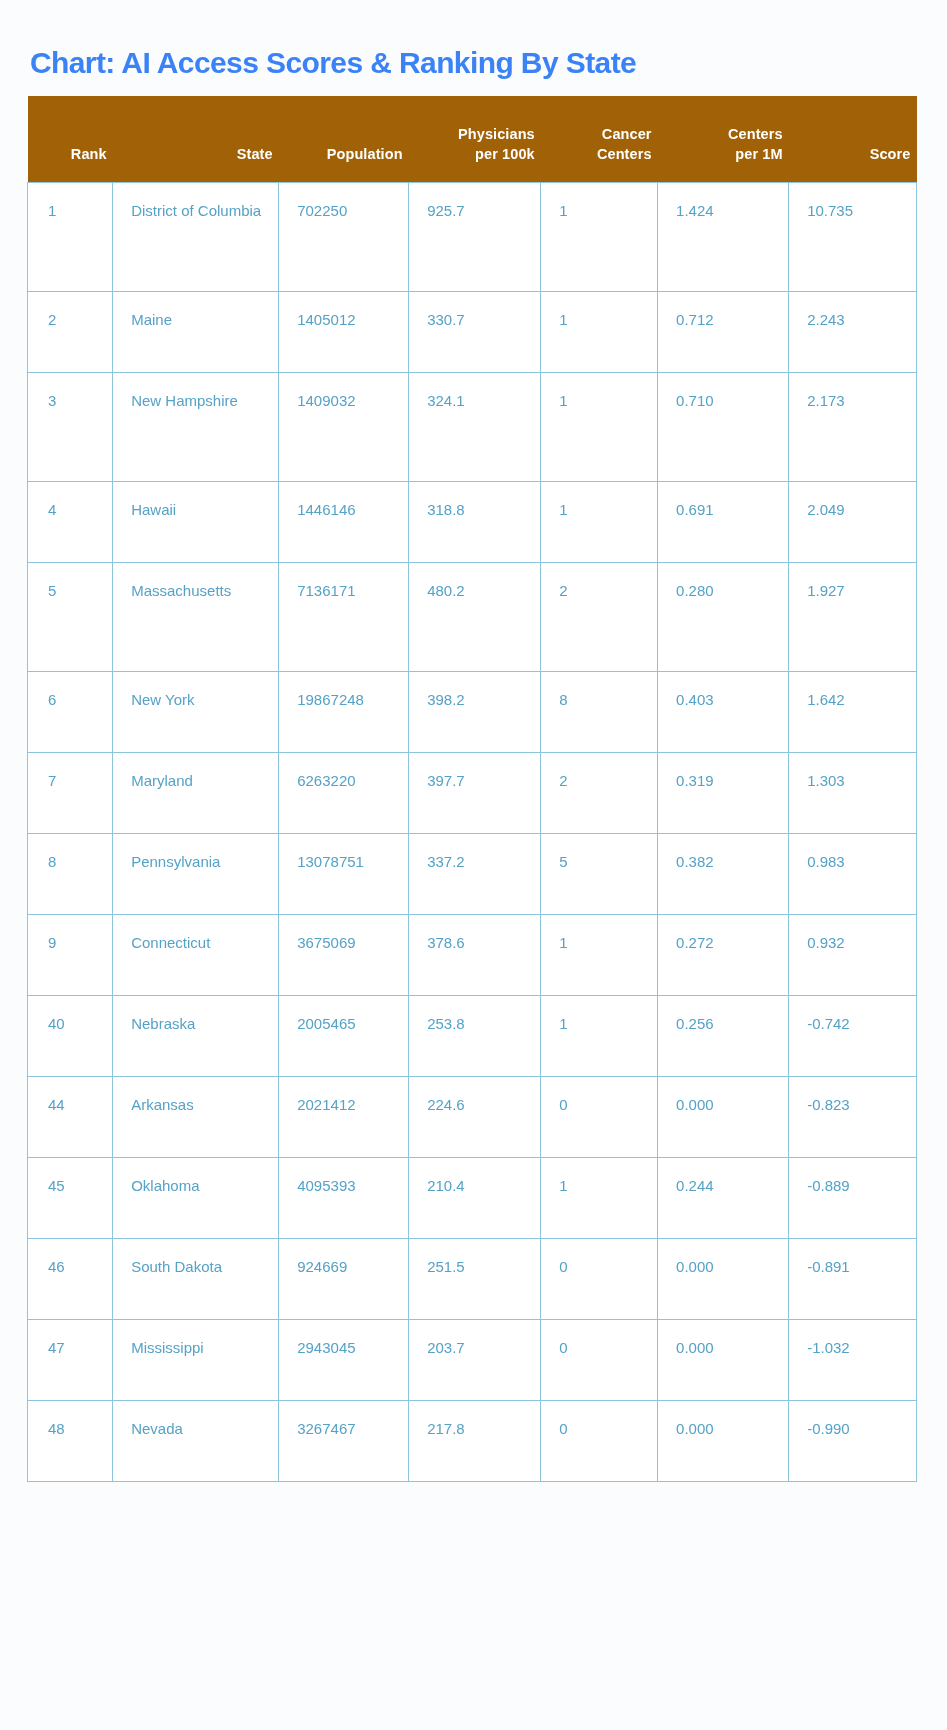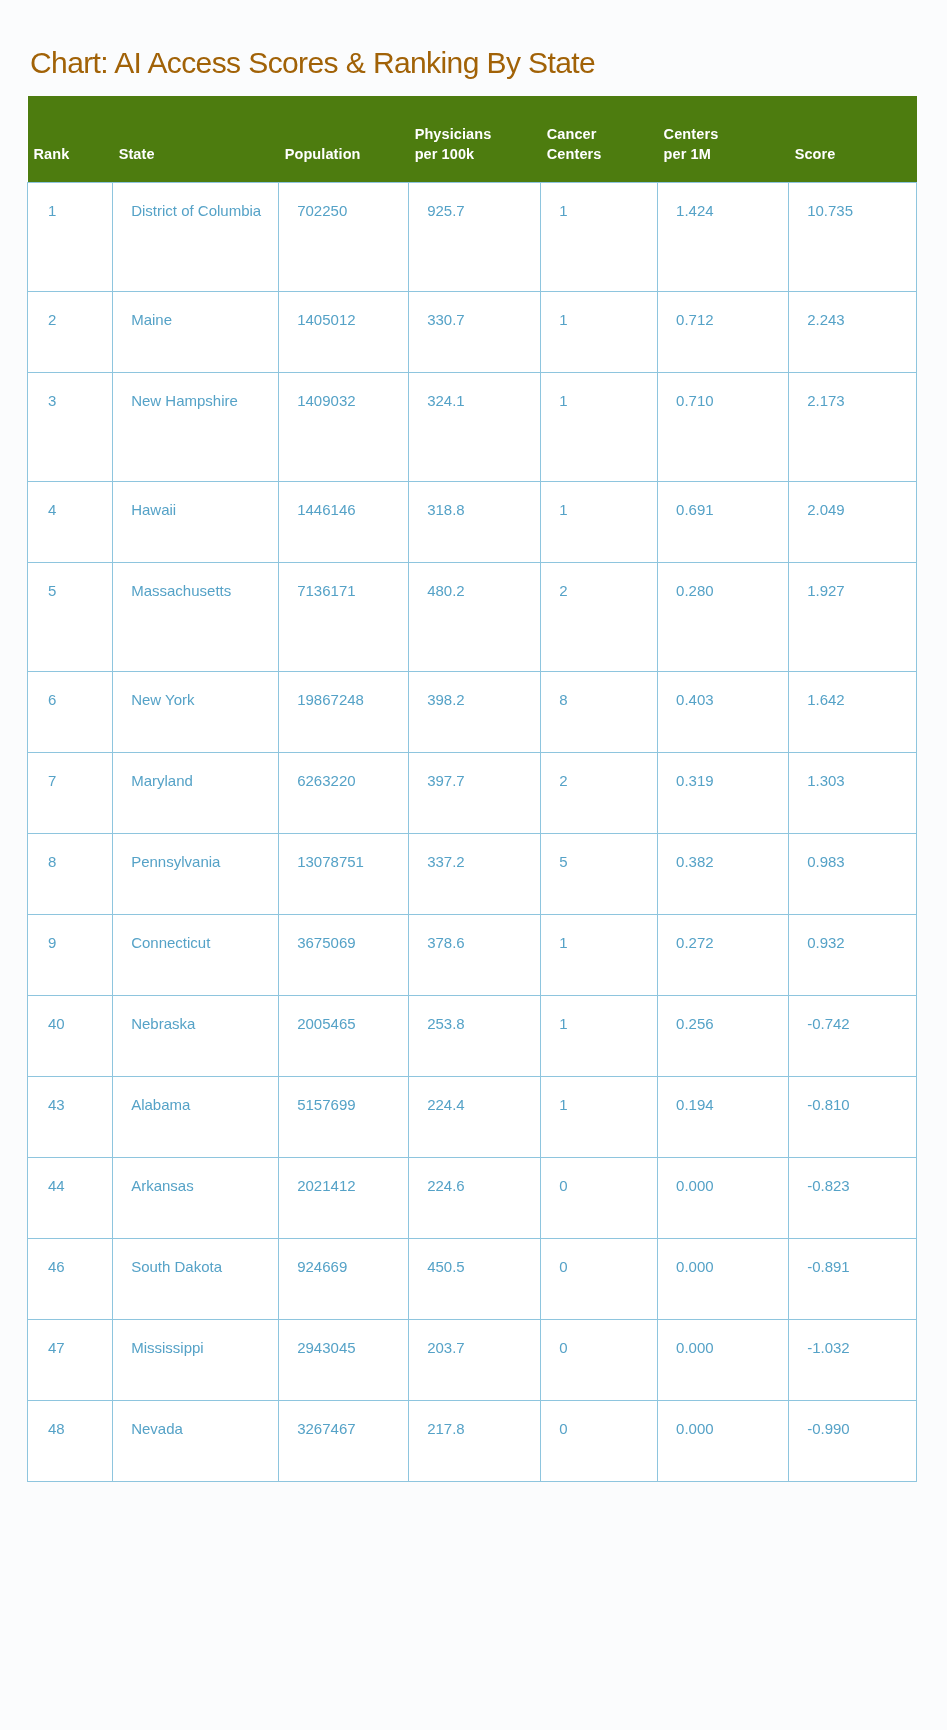--- a/index.html
+++ b/index.html
@@ -19,23 +19,23 @@
     position: relative;
     box-sizing: border-box;
     padding: 0;
     overflow: hidden;
   }
   .page-title {
     position: absolute;
     left: 30px;
     top: 22px;
     font-size: 30px;
-    font-weight: 400;
+    font-weight: 700;
     letter-spacing: -0.6px;
-    color: #a16207;
+    color: #3b82f6;
     line-height: 1.2;
     white-space: nowrap;
     margin-top: 23px;
   }
   .table-wrap {
     position: absolute;
     left: 27px;
     top: 96px;
     width: 890px;
   }
@@ -47,25 +47,25 @@
   }
   table.data-table col.c-rank     { width: 78px;  }
   table.data-table col.c-state    { width: 152px; }
   table.data-table col.c-pop      { width: 119px; }
   table.data-table col.c-phys     { width: 121px; }
   table.data-table col.c-cancer   { width: 107px; }
   table.data-table col.c-per1m    { width: 120px; }
   table.data-table col.c-score    { width: 117px; }
 
   thead th {
-    background: #4d7c0f;
+    background: #a16207;
     color: #ffffff;
     font-size: 14.5px;
     font-weight: 700;
-    text-align: left;
+    text-align: right;
     vertical-align: bottom;
     padding: 18px 6px 18px 6px;
     height: 50px;
     line-height: 1.38;
     border: none;
     letter-spacing: 0.1px;
   }
   thead th .hdr-line { display: block; }
 
   tbody td {
@@ -219,42 +219,42 @@
           <tr>
             <td class="col-rank">40</td>
             <td class="col-state">Nebraska</td>
             <td class="col-pop">2005465</td>
             <td class="col-phys">253.8</td>
             <td class="col-cancer">1</td>
             <td class="col-per1m">0.256</td>
             <td class="col-score">-0.742</td>
           </tr>
           <tr>
-            <td class="col-rank">43</td>
-            <td class="col-state">Alabama</td>
-            <td class="col-pop">5157699</td>
-            <td class="col-phys">224.4</td>
-            <td class="col-cancer">1</td>
-            <td class="col-per1m">0.194</td>
-            <td class="col-score">-0.810</td>
-          </tr>
-          <tr>
             <td class="col-rank">44</td>
             <td class="col-state">Arkansas</td>
             <td class="col-pop">2021412</td>
             <td class="col-phys">224.6</td>
             <td class="col-cancer">0</td>
             <td class="col-per1m">0.000</td>
             <td class="col-score">-0.823</td>
           </tr>
           <tr>
+            <td class="col-rank">45</td>
+            <td class="col-state">Oklahoma</td>
+            <td class="col-pop">4095393</td>
+            <td class="col-phys">210.4</td>
+            <td class="col-cancer">1</td>
+            <td class="col-per1m">0.244</td>
+            <td class="col-score">-0.889</td>
+          </tr>
+          <tr>
             <td class="col-rank">46</td>
             <td class="col-state">South Dakota</td>
             <td class="col-pop">924669</td>
-            <td class="col-phys">450.5</td>
+            <td class="col-phys">251.5</td>
             <td class="col-cancer">0</td>
             <td class="col-per1m">0.000</td>
             <td class="col-score">-0.891</td>
           </tr>
           <tr>
             <td class="col-rank">47</td>
             <td class="col-state">Mississippi</td>
             <td class="col-pop">2943045</td>
             <td class="col-phys">203.7</td>
             <td class="col-cancer">0</td>

